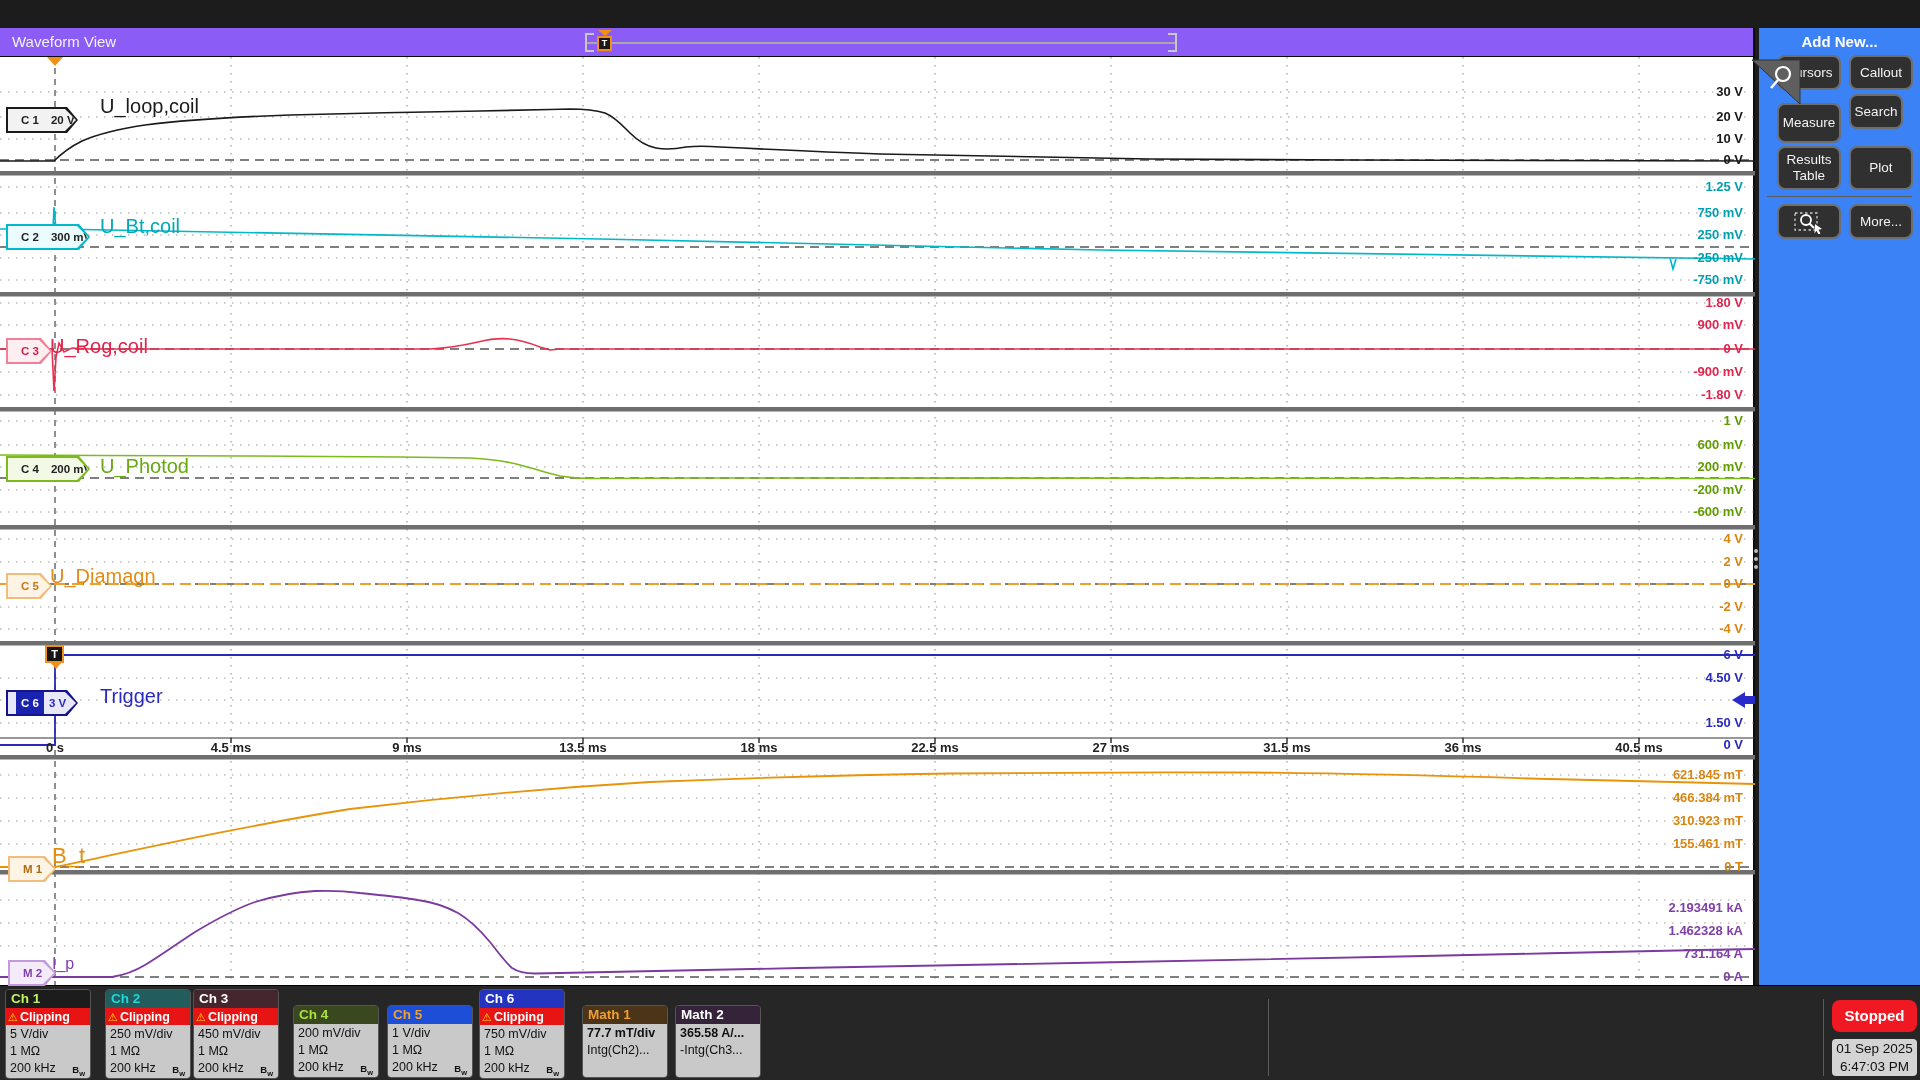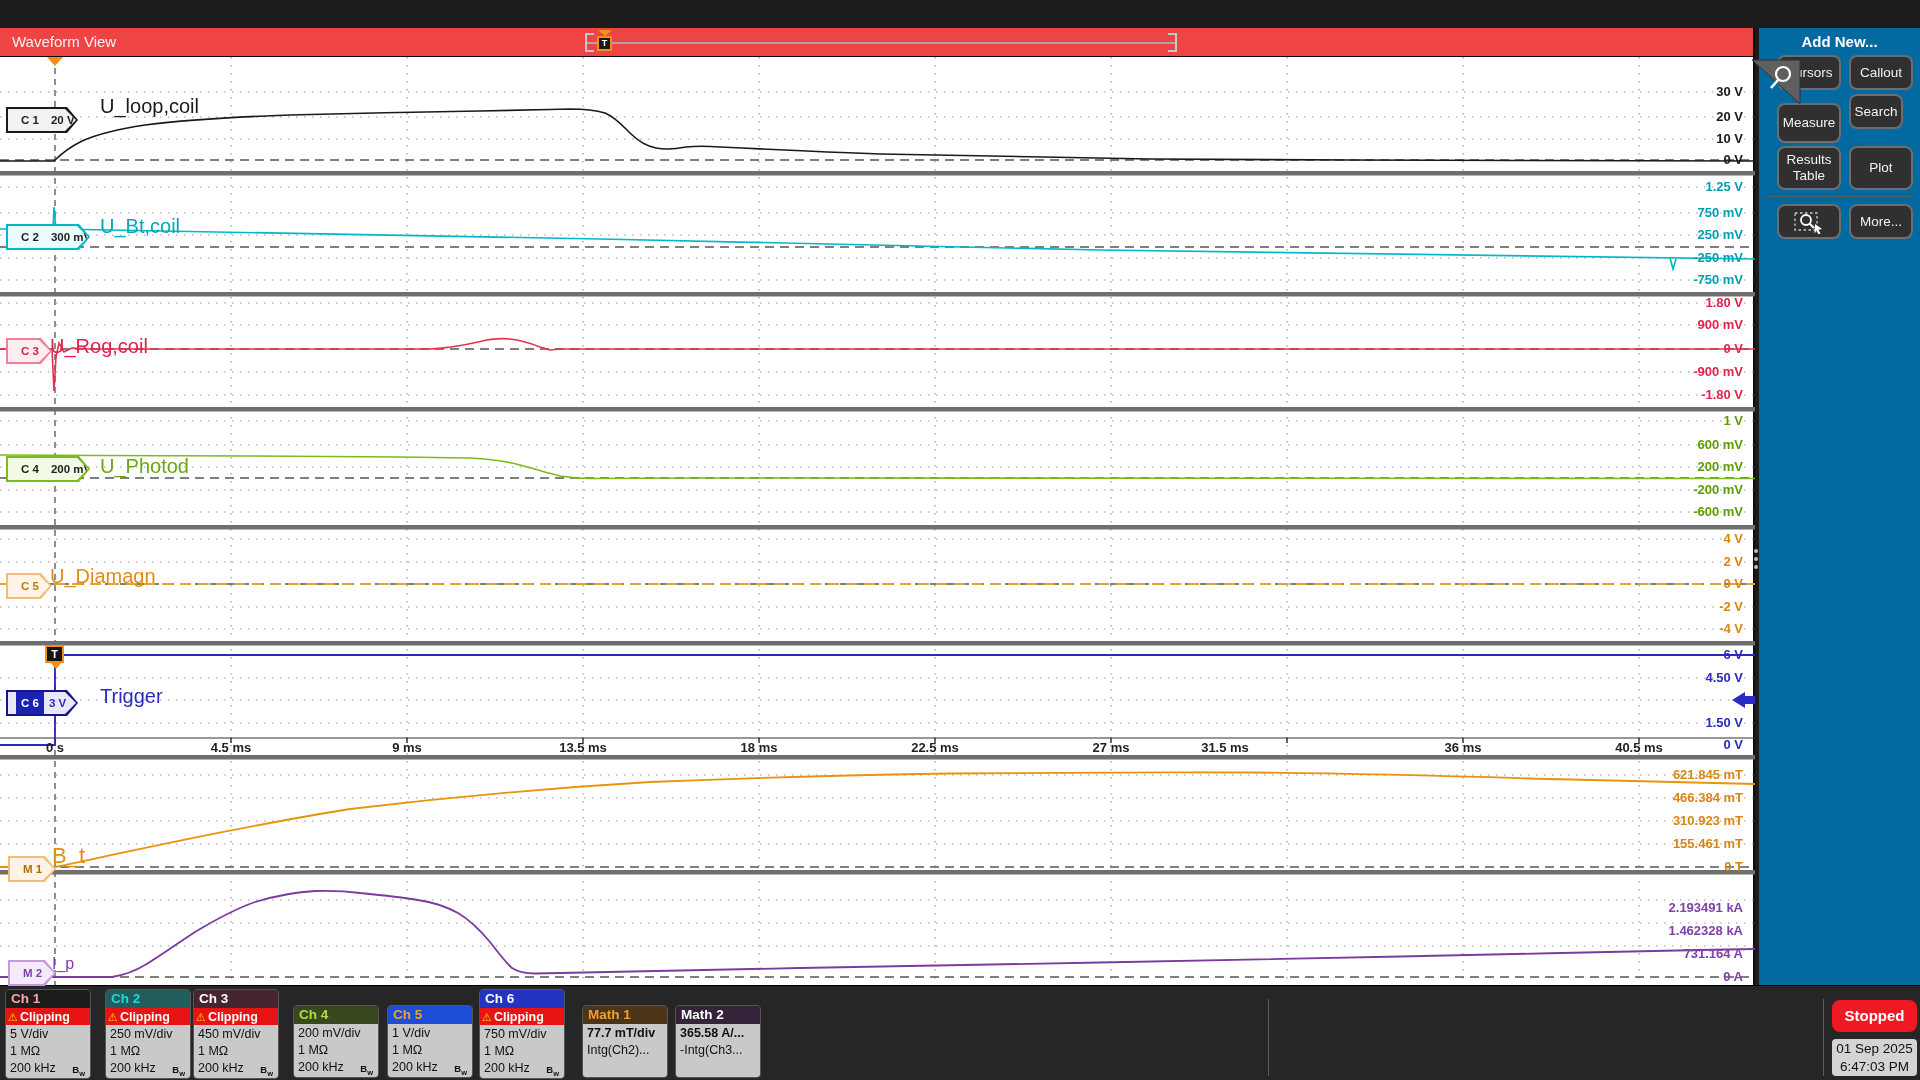--- a/index.html
+++ b/index.html
@@ -7,21 +7,21 @@
   #app { position:relative; width:1920px; height:1080px; background:#1c1c1c; overflow:hidden; }
 
   
   #menubar { position:absolute; left:0; top:0; width:1920px; height:28px; background:#262626; display:flex; align-items:center; }
   .menu-item { color:#e8e8e8; font-size:14px; padding:0 24px; height:28px; line-height:28px; cursor:default; }
   .menu-item:first-child { padding-left:20px; }
   #logo { position:absolute; right:6px; top:1px; font-size:21px; font-weight:800; color:#fff; letter-spacing:-0.5px; }
   #logo .kk { color:#18c8dc; }
 
   
-  #titlebar { position:absolute; left:0; top:28px; width:1755px; height:29px; background:#ef4444; border-right:2px solid #0c0c0c; border-bottom:1px solid #0a0a0a; }
+  #titlebar { position:absolute; left:0; top:28px; width:1755px; height:29px; background:#8b5cf6; border-right:2px solid #0c0c0c; border-bottom:1px solid #0a0a0a; }
   #titlebar .wt { position:absolute; left:12px; top:5px; color:#f2f2f2; font-size:15px; }
   #hpos { position:absolute; left:585px; top:5px; width:592px; height:19px; }
   #hpos .hline { position:absolute; left:2px; right:2px; top:9px; height:2px; background:#a8a8a8; }
   #hpos .lb { position:absolute; left:0; top:0; width:9px; height:19px; border:2px solid #c8c8c8; border-right:none; }
   #hpos .rb { position:absolute; right:0; top:0; width:9px; height:19px; border:2px solid #c8c8c8; border-left:none; }
   #hpos .tflag { position:absolute; left:12px; top:3px; width:15px; height:15px; background:#1a1a1a; border:2px solid #f09018; color:#fff; font-size:9px; font-weight:bold; line-height:11px; text-align:center; }
   #hpos .ttri { position:absolute; left:13px; top:-3px; width:0; height:0; border-left:7px solid transparent; border-right:7px solid transparent; border-top:6px solid #f09018; }
 
   
   #plot { position:absolute; left:0; top:57px; width:1755px; height:928px; background:#ffffff; border-right:2px solid #0c0c0c; }
@@ -43,21 +43,21 @@
   
   #tmark { position:absolute; left:45px; top:588px; width:19px; height:18px; background:#151515; border:2px solid #f09018; color:#fff; font-size:11px; font-weight:bold; text-align:center; line-height:14px; z-index:4; }
   #tmark:after { content:""; position:absolute; left:3px; top:15px; border-left:6px solid transparent; border-right:6px solid transparent; border-top:7px solid #f09018; }
   #toptri { position:absolute; left:47px; top:0; width:0; height:0; border-left:8px solid transparent; border-right:8px solid transparent; border-top:9px solid #f09018; z-index:4; }
   #cornerzoom { position:absolute; right:2px; top:2px; z-index:5; }
   #levelarrow { position:absolute; left:1732px; top:634px; z-index:4; }
   #grip { position:absolute; left:1754px; top:545px; z-index:6; }
   #grip i { display:block; width:4px; height:4px; border-radius:50%; background:#c0c0c0; margin:4px 0; }
 
   
-  #sidebar { position:absolute; left:1759px; top:28px; width:161px; height:957px; background:#0369a1; }
+  #sidebar { position:absolute; left:1759px; top:28px; width:161px; height:957px; background:#3b82f6; }
   #sidebar .hdr { position:absolute; top:5px; width:100%; text-align:center; color:#fff; font-size:15px; font-weight:bold; }
   .sbtn { position:absolute; background:#303030; border:2px solid #6e6e6e; border-radius:8px; color:#f2f2f2; font-size:13.5px; display:flex; align-items:center; justify-content:center; text-align:center; line-height:1.15; cursor:pointer; }
   #sbdiv { position:absolute; left:8px; right:8px; top:168px; height:1px; background:#5a5a5a; }
 
   
   #strip { position:absolute; left:0; top:985px; width:1920px; height:95px; background:#262626; border-top:1px solid #000; }
   .chb { position:absolute; width:86px; border-radius:4px; overflow:hidden; border:1px solid #555; }
   .chb .h { height:18px; font-size:13.5px; font-weight:bold; padding:1px 5px 0; }
   .chb .clip { height:17px; background:#e81414; color:#fff; font-size:12.5px; font-weight:bold; padding:1px 2px 0; display:flex; align-items:center; gap:2px; }
   .chb .clip .warn { color:#ffd800; font-size:11px; }
@@ -158,21 +158,21 @@
     <div class="tick t7" style="top:889px">731.164 A</div>
     <div class="tick t7" style="top:912px">0 A</div>
 
     <div class="ttk" style="left:55px">0 s</div>
     <div class="ttk" style="left:231px">4.5 ms</div>
     <div class="ttk" style="left:407px">9 ms</div>
     <div class="ttk" style="left:583px">13.5 ms</div>
     <div class="ttk" style="left:759px">18 ms</div>
     <div class="ttk" style="left:935px">22.5 ms</div>
     <div class="ttk" style="left:1111px">27 ms</div>
-    <div class="ttk" style="left:1225px">31.5 ms</div>
+    <div class="ttk" style="left:1287px">31.5 ms</div>
     <div class="ttk" style="left:1463px">36 ms</div>
     <div class="ttk" style="left:1639px">40.5 ms</div>
 
     <div class="nl" style="left:100px;top:38px;color:#1a1a1a">U_loop,coil</div>
     <div class="nl" style="left:100px;top:158px;color:#00a8b8">U_Bt,coil</div>
     <div class="nl" style="left:50px;top:278px;color:#e0244e">U_Rog,coil</div>
     <div class="nl" style="left:100px;top:398px;color:#68a812">U_Photod</div>
     <div class="nl" style="left:50px;top:508px;color:#e08d18">U_Diamagn</div>
     <div class="nl" style="left:100px;top:628px;color:#2a2ac0">Trigger</div>
     <div class="nl" style="left:52px;top:786px;color:#e08d18;font-size:22px">B_t</div>
@@ -273,21 +273,21 @@
           <line x1="16.5" y1="13.5" x2="21" y2="18" stroke="#fff" stroke-width="2"></line>
           <polygon points="22,14 29,19 25.5,19.8 27.5,23.5 25.5,24.5 23.5,20.8 21.5,23.5" fill="#fff"></polygon>
         </svg>
     </div>
     <div class="sbtn" style="left:90px;top:176px;width:64px;height:35px">More...</div>
   </div>
 
   <div id="strip">
 
     <div class="chb" style="left:5px;top:3px">
-      <div class="h" style="background:#1c1c1c;color:#fca5a5">Ch 1</div>
+      <div class="h" style="background:#1c1c1c;color:#bef264">Ch 1</div>
       <div class="clip">
           <span class="warn">⚠</span>
           <span>Clipping</span>
         </div>
       <div class="bd">
           <div class="r">5 V/div</div>
           <div class="r">1 MΩ</div>
           <div class="r"><span>200 kHz</span><span class="bw"><span>B</span><sub>w</sub></span></div>
         </div>
     </div>

